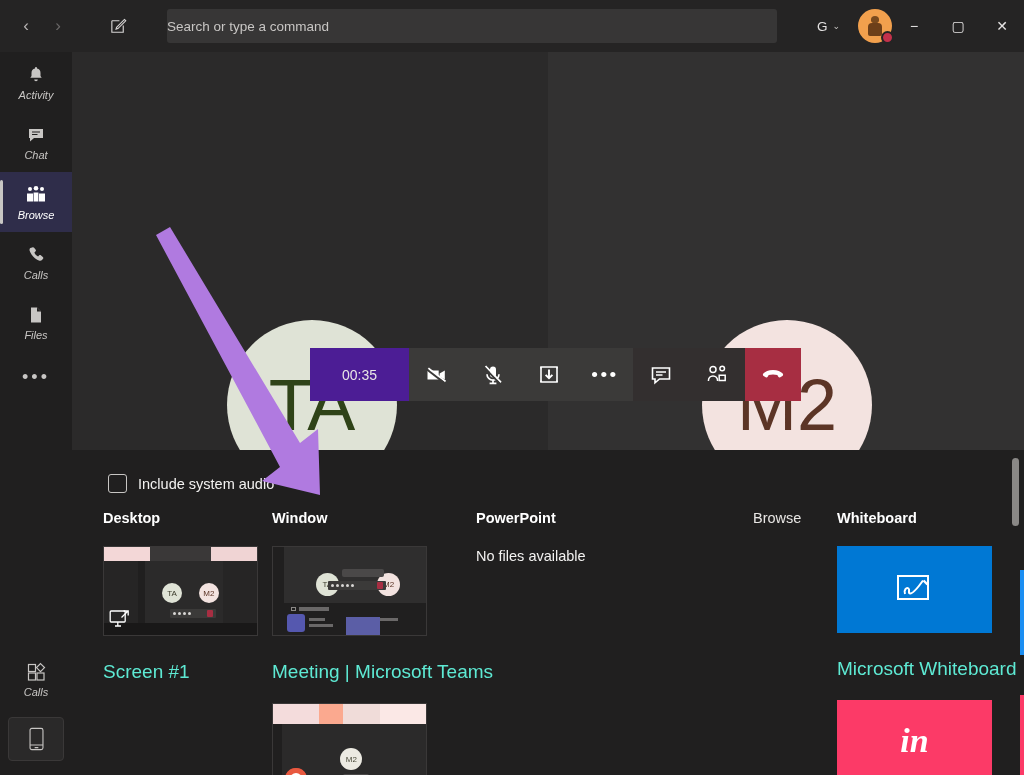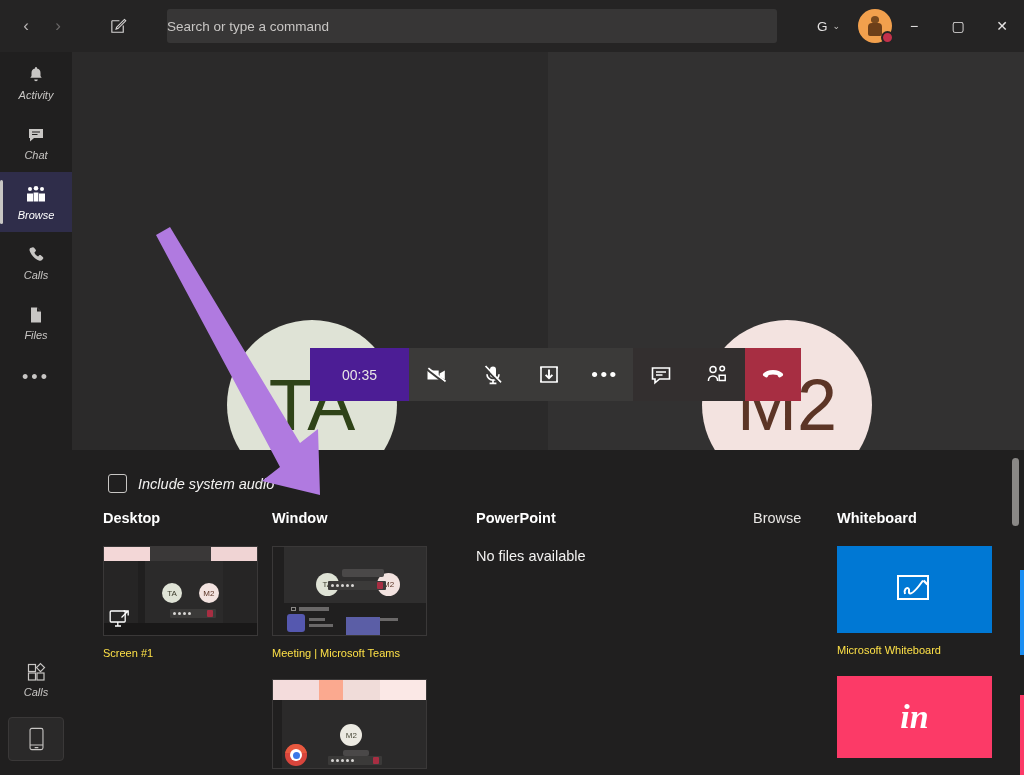--- a/index.html
+++ b/index.html
@@ -145,42 +145,42 @@
     background: #201f1f; overflow: hidden;
   }
   .sysaudio {
     position: absolute; left: 36px; top: 24px;
     display: flex; align-items: center; gap: 11px; cursor: pointer;
   }
   .chk {
     width: 19px; height: 19px; border: 1.6px solid #c8c6c4; border-radius: 3px;
     background: transparent;
   }
-  .sysaudio span { color: #f3f2f1; font-size: 14.5px; font-style: italic; }
+  .sysaudio span { color: #f3f2f1; font-size: 14.5px; }
 
   .columns { position: absolute; left: 0; top: 60px; width: 952px; }
   .col { position: absolute; top: 0; }
   .col-head {
     color: #ffffff; font-size: 14.5px; font-weight: bold;
     white-space: nowrap;
   }
   .col-head.plain { font-weight: normal; color: #e8e6e4; }
   #col-desktop { left: 31px; width: 186px; }
   #col-window  { left: 200px; width: 186px; }
   #col-ppt     { left: 404px; width: 340px; }
   #col-browse  { left: 681px; width: 90px; }
   #col-wb      { left: 765px; width: 190px; }
 
   .thumb-item { margin-top: 20px; position: relative; }
   .thumb {
     width: 155px; height: 90px; background: #1b1a1a; position: relative; overflow: hidden;
     border: 1px solid #3a3838; cursor: pointer;
   }
   .thumb-cap {
-    margin-top: 11px; color: #fde047; font-size: 11px; white-space: nowrap;
+    margin-top: 25px; color: #5eead4; font-size: 19px; white-space: nowrap;
   }
   .nofiles { margin-top: 22px; color: #f3f2f1; font-size: 14.5px; }
 
   
   .mini-bg { position: absolute; inset: 0; background: #2b2a2a; }
   .mini-strip { position: absolute; left: 0; right: 0; display: flex; }
   .mini-rail { position: absolute; left: 0; top: 0; bottom: 0; width: 9px; background: #201f1f; }
   .mini-circle {
     position: absolute; border-radius: 50%; background: #dfe3d6;
     display: flex; align-items: center; justify-content: center;

